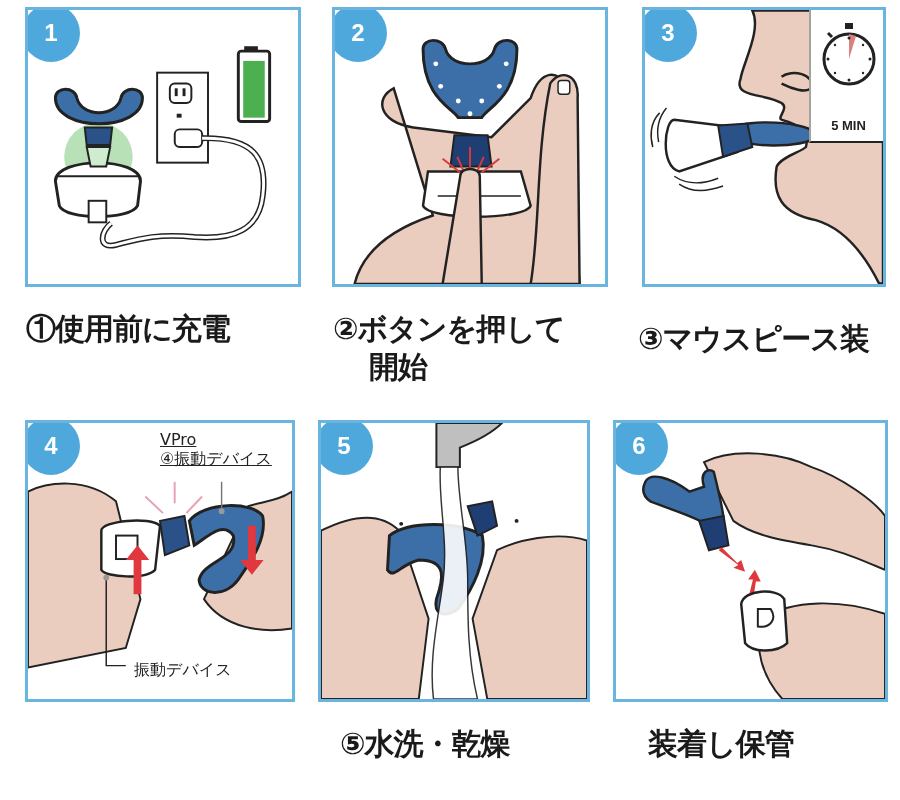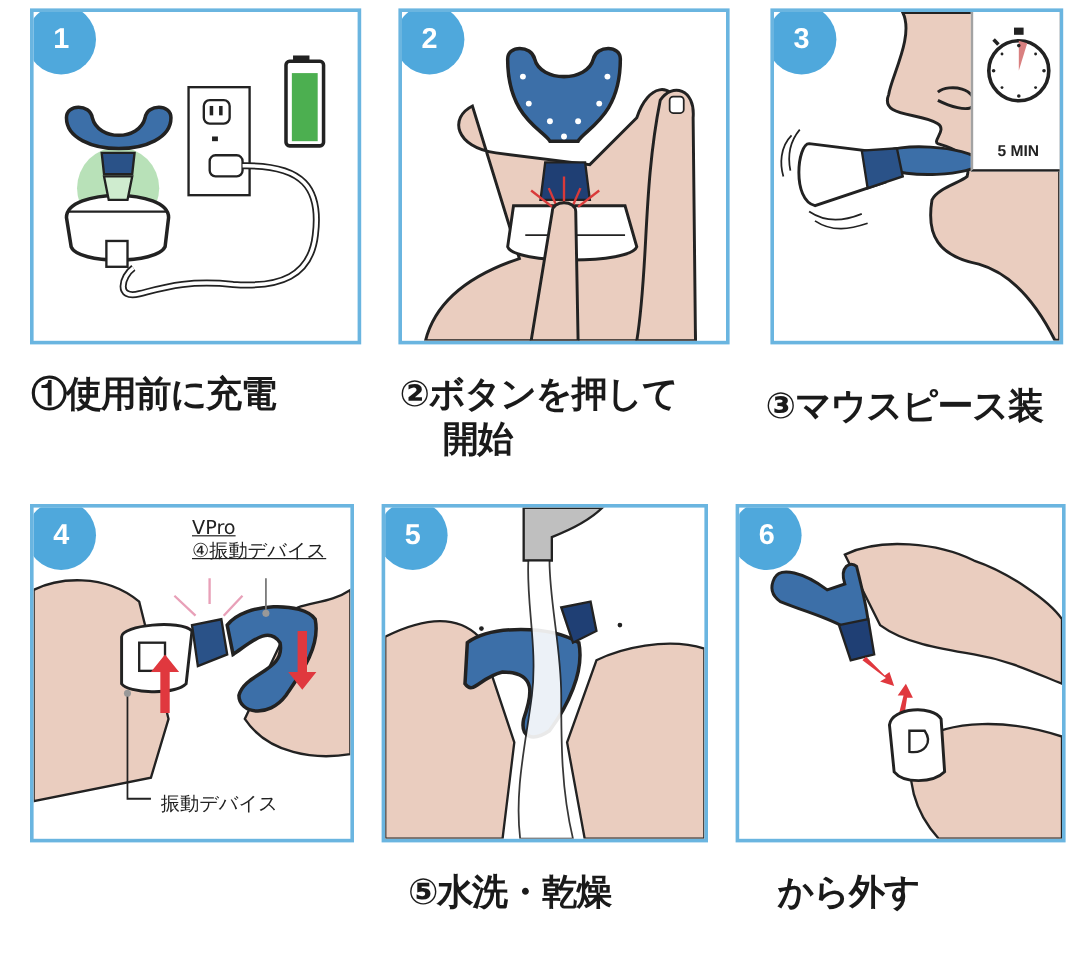--- a/index.html
+++ b/index.html
@@ -261,14 +261,14 @@
     <path d="M105 130 L 125 145 L 120 148 L 132 152 L 128 140 L 124 143 L 108 127 Z" fill="#e0383e"></path>
     <path d="M135 180 L 140 160 L 135 160 L 142 150 L 148 162 L 143 162 L 140 182 Z" fill="#e0383e"></path>
 
     <path d="M150 200 C 180 180, 230 180, 275 195 L 275 282 L 170 282 C 150 260, 140 230, 150 200 Z" fill="#eacdbf" stroke="#222" stroke-width="2"></path>
 
     <path d="M128 185 C 130 170, 165 168, 172 180 L 175 225 C 165 235, 140 235, 132 225 Z" fill="#fff" stroke="#222" stroke-width="2.5"></path>
     <path d="M145 190 L 158 190 C 165 200, 158 210, 145 208 Z" fill="none" stroke="#222" stroke-width="2"></path>
   </svg>
 </div>
 <div class="caption" style="left:612px; top:725px;">
-  <span class="line2">から外す</span>
+  <span class="line2">装着し保管</span>
 </div>
 
 </body></html>

